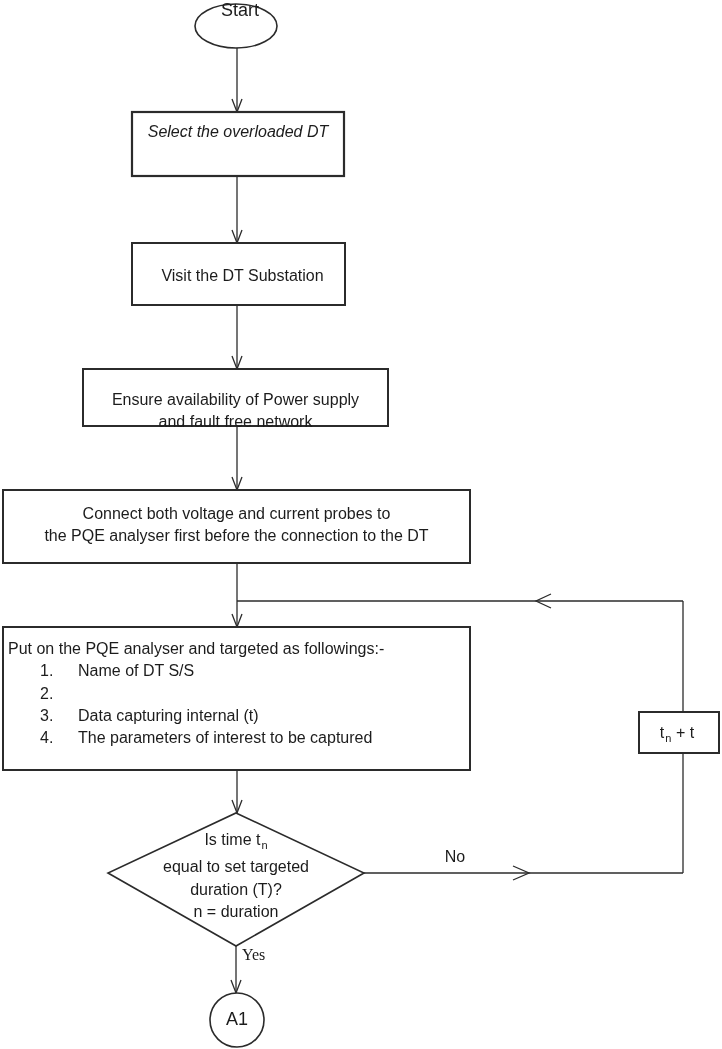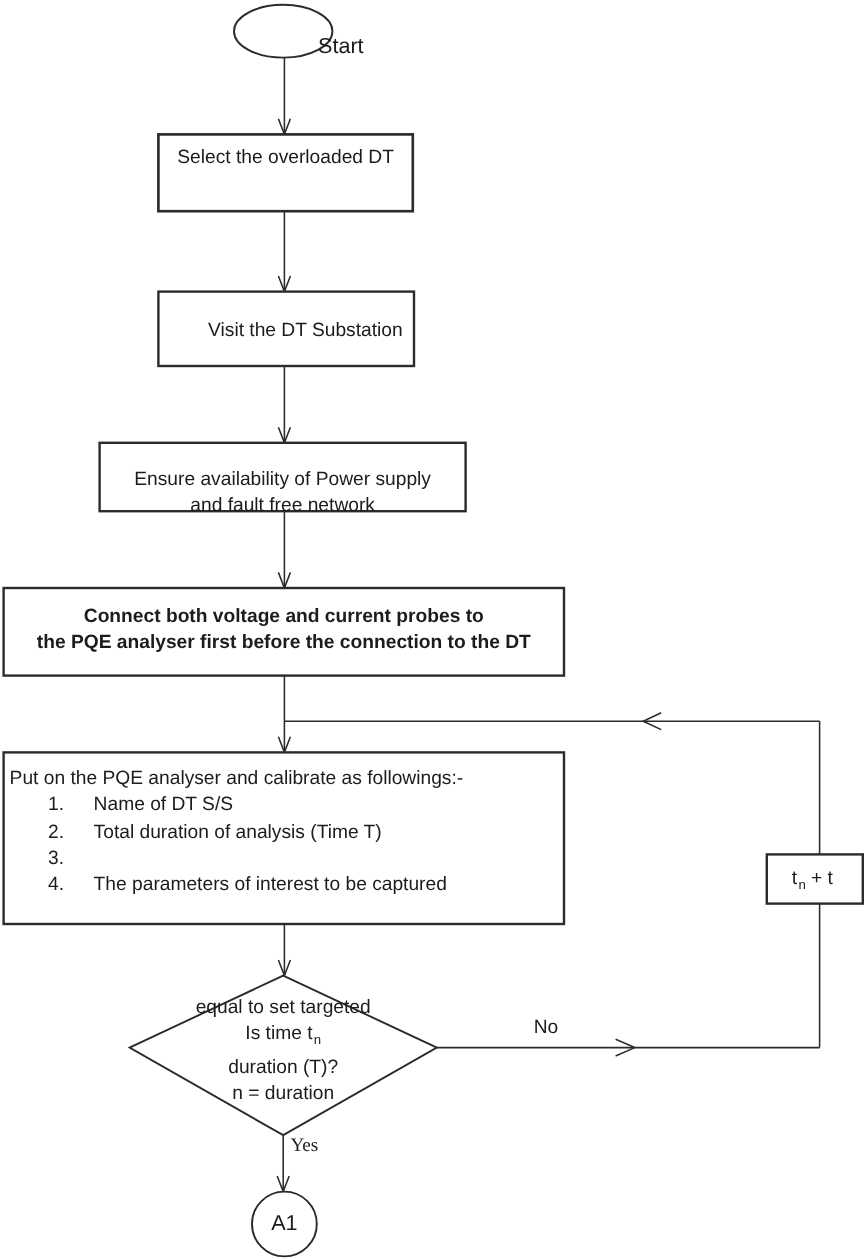--- a/index.html
+++ b/index.html
@@ -15,21 +15,21 @@
   .stage svg { position: absolute; left: 0; top: 0; }
   .txt {
     position: absolute;
     font-size: 16px;
     line-height: 21px;
     text-align: center;
     white-space: nowrap;
   }
   .terminal-label { font-size: 18px; }
   .two-line { line-height: 22px; }
-  .b4 { line-height: 21.5px; font-weight: bold; }
+  .b4 { line-height: 21.5px; }
   .cal {
     text-align: left;
     line-height: 22.3px;
     white-space: nowrap;
   }
   .cal-item { display: flex; }
   .cal-num { width: 38px; margin-left: 32px; flex: 0 0 auto; }
   .diamond-text { line-height: 22.4px; }
   .sub { font-size: 11px; vertical-align: -4px; margin-left: 1px; }
   .pre { white-space: pre; }
@@ -70,60 +70,60 @@
       <rect x="132" y="243" width="213" height="62" stroke-width="2"></rect>
       <rect x="83" y="369" width="305" height="57" stroke-width="2"></rect>
       <rect x="3" y="490" width="467" height="73" stroke-width="2"></rect>
       <rect x="3" y="627" width="467" height="143" stroke-width="2"></rect>
       <polygon points="236,813 364,873 236,946 108,873" stroke-width="1.6"></polygon>
       <rect x="639" y="712" width="80" height="41" stroke-width="2"></rect>
       <circle cx="237" cy="1020" r="27" stroke-width="1.6"></circle>
     </g>
   </svg>
 
-  <div class="txt terminal-label" style="left:196px; top:28px; width:88px;margin-left:44px;">Start</div>
+  <div class="txt terminal-label" style="left:196px; top:0; width:88px;">Start</div>
 
-  <div class="txt two-line" style="left:132px; top:121px; width:212px;">
+  <div class="txt two-line" style="left:132px; top:121px; width:212px;font-style:italic;">
     <div>Select the overloaded DT</div>
   </div>
 
-  <div class="txt" style="left:132px; top:265px; width:213px;padding-left:16px;">Visit the DT Substation</div>
+  <div class="txt" style="left:120px; top:265px; width:213px;padding-left:16px;">Visit the DT Substation</div>
 
   <div class="txt two-line" style="left:83px; top:376px; width:305px;margin-top:13px;">
     <div>Ensure availability of Power supply</div>
     <div>and fault free network</div>
   </div>
 
   <div class="txt b4" style="left:3px; top:503px; width:467px;">
     <div>Connect both voltage and current probes to</div>
     <div>the PQE analyser first before the connection to the DT</div>
   </div>
 
   <div class="txt cal" style="left:8px; top:638px; width:457px;">
-    <div>Put on the PQE analyser and calibrate as followings:-</div>
+    <div>Put on the PQE analyser and targeted as followings:-</div>
     <div class="cal-item">
       <span class="cal-num">1.</span>
       <span>Name of DT S/S</span>
     </div>
     <div class="cal-item">
       <span class="cal-num">2.</span>
-      <span>Total duration of analysis (Time T)</span>
     </div>
     <div class="cal-item">
       <span class="cal-num">3.</span>
+      <span>Data capturing internal (t)</span>
     </div>
     <div class="cal-item">
       <span class="cal-num">4.</span>
       <span>The parameters of interest to be captured</span>
     </div>
   </div>
 
   <div class="txt diamond-text" style="left:126px; top:829px; width:220px;">
+    <div><span>Is time t</span><span class="sub">n</span></div>
     <div>equal to set targeted</div>
-    <div><span>Is time t</span><span class="sub">n</span></div>
     <div>duration (T)?</div>
     <div>n = duration</div>
   </div>
 
   <div class="txt" style="left:639px; top:722px; width:76px;"><span>t</span><span class="sub">n</span><span class="pre"> + t</span></div>
 
   <div class="txt" style="left:430px; top:846px; width:50px;">No</div>
   <div class="txt" style="left:242px; top:944px; width:44px; text-align:left;font-family:Liberation Serif, serif;">Yes</div>
 
   <div class="txt terminal-label" style="left:210px; top:1009px; width:54px;">A1</div>

